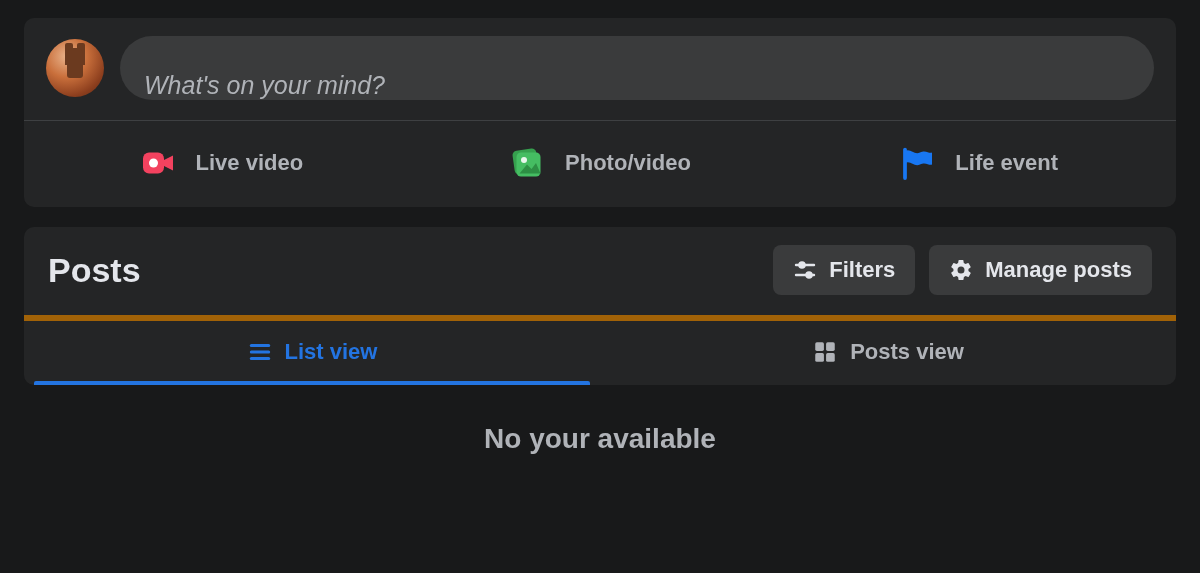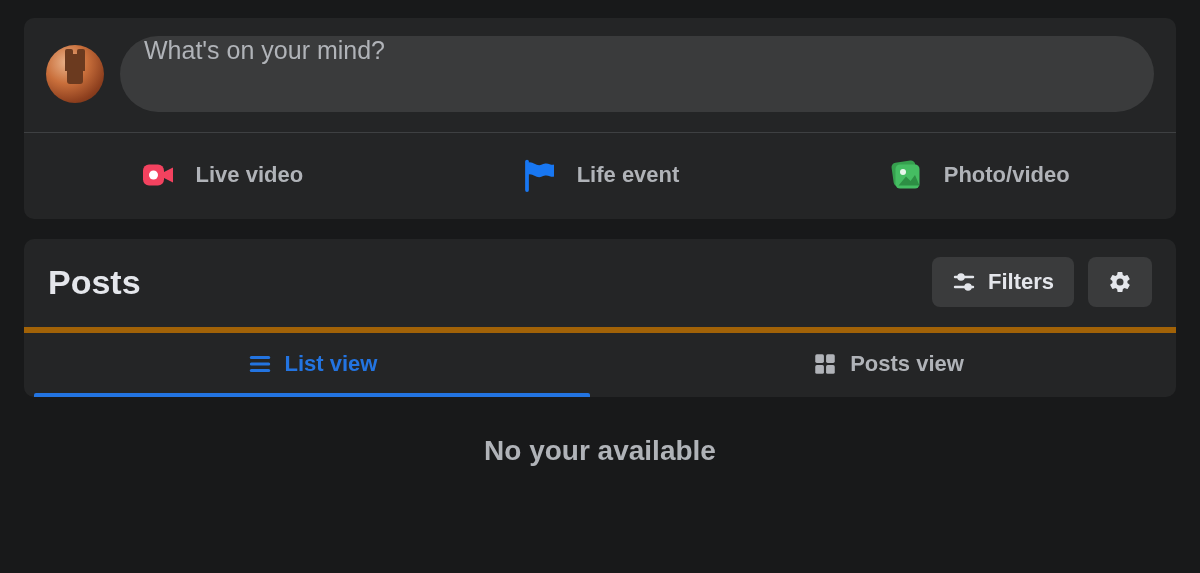--- a/index.html
+++ b/index.html
@@ -51,27 +51,28 @@
     width:16px; height:30px;
     background:#6b3a1f;
     border-radius:6px 6px 3px 3px;
     transform:translateX(-50%);
     box-shadow: -6px -9px 0 -4px #6b3a1f, 6px -9px 0 -4px #6b3a1f;
   }
   .composer-input {
     flex: 1;
     background: var(--card-hover);
     border-radius: 40px;
-    height: 76px;
-    display: flex;
-    align-items: flex-start;
+    height: 64px;
+    display: flex;
+    align-items: flex-end;
     padding: 0 24px;
     color: var(--text-secondary);
     font-size: 25px;
     cursor: pointer;
+    font-style: italic;
   }
   .composer-actions {
     display: flex;
     padding: 10px 8px 12px 8px;
   }
   .composer-action {
     flex: 1;
     display: flex;
     align-items: center;
     justify-content: center;
@@ -164,36 +165,36 @@
             <rect x="2" y="5" width="14" height="14" rx="4" fill="#f3425f"></rect>
             <path d="M16 10 L22 7 L22 17 L16 14 Z" fill="#f3425f"></path>
             <circle cx="9" cy="12" r="3" fill="#fff"></circle>
           </svg>
       </span>
       <span>Live video</span>
     </div>
     <div class="composer-action">
       <span class="action-icon">
         <svg viewBox="0 0 24 24" width="36" height="36">
-            <path d="M4 3 L4 22" stroke="#1877f2" stroke-width="2.5" stroke-linecap="round"></path>
-            <path d="M4 4 C8 2 10 7 14 5 C18 3 20 6 22 5 L22 13 C20 14 18 11 14 13 C10 15 8 10 4 12 Z" fill="#1877f2"></path>
-          </svg>
-      </span>
-      <span>Life event</span>
-    </div>
-    <div class="composer-action">
-      <span class="action-icon">
-        <svg viewBox="0 0 24 24" width="36" height="36">
             <rect x="3" y="3" width="16" height="16" rx="3" fill="#36a04e" transform="rotate(-8 11 11)"></rect>
             <rect x="5" y="5" width="16" height="16" rx="3" fill="#45bd62"></rect>
             <circle cx="10" cy="10" r="2" fill="#e8f7ec"></circle>
             <path d="M7 19 L12 13 L15 16 L18 12 L21 19 Z" fill="#2d8f44"></path>
           </svg>
       </span>
       <span>Photo/video</span>
+    </div>
+    <div class="composer-action">
+      <span class="action-icon">
+        <svg viewBox="0 0 24 24" width="36" height="36">
+            <path d="M4 3 L4 22" stroke="#1877f2" stroke-width="2.5" stroke-linecap="round"></path>
+            <path d="M4 4 C8 2 10 7 14 5 C18 3 20 6 22 5 L22 13 C20 14 18 11 14 13 C10 15 8 10 4 12 Z" fill="#1877f2"></path>
+          </svg>
+      </span>
+      <span>Life event</span>
     </div>
   </div>
 </div>
 
 <div class="card" style="margin-top:20px; padding-bottom:0;">
   <div class="posts-header">
     <div class="posts-title">Posts</div>
     <div class="posts-buttons">
       <div class="btn">
         <span class="btn-icon">
@@ -205,20 +206,21 @@
             </svg>
         </span>
         <span>Filters</span>
       </div>
       <div class="btn">
         <span class="btn-icon">
           <svg viewBox="0 0 24 24" width="24" height="24" fill="#e4e6eb">
               <path d="M19.4 13a7.8 7.8 0 0 0 .1-1 7.8 7.8 0 0 0-.1-1l2.1-1.6a.5.5 0 0 0 .1-.6l-2-3.5a.5.5 0 0 0-.6-.2l-2.5 1a7.6 7.6 0 0 0-1.7-1l-.4-2.6A.5.5 0 0 0 14 2h-4a.5.5 0 0 0-.5.4L9.1 5a7.6 7.6 0 0 0-1.7 1l-2.5-1a.5.5 0 0 0-.6.2l-2 3.5a.5.5 0 0 0 .1.6L4.5 11a7.8 7.8 0 0 0-.1 1 7.8 7.8 0 0 0 .1 1l-2.1 1.6a.5.5 0 0 0-.1.6l2 3.5a.5.5 0 0 0 .6.2l2.5-1a7.6 7.6 0 0 0 1.7 1l.4 2.6A.5.5 0 0 0 10 22h4a.5.5 0 0 0 .5-.4l.4-2.6a7.6 7.6 0 0 0 1.7-1l2.5 1a.5.5 0 0 0 .6-.2l2-3.5a.5.5 0 0 0-.1-.6ZM12 15.5A3.5 3.5 0 1 1 15.5 12 3.5 3.5 0 0 1 12 15.5Z"></path>
             </svg>
         </span>
+        <span>Manage posts</span>
       </div>
     </div>
   </div>
   <div class="view-tabs">
     <div class="view-tab active">
       <span class="tab-icon">
         <svg viewBox="0 0 24 24" width="26" height="26" fill="none" stroke="#2374e1" stroke-width="2.8" stroke-linecap="round">
             <line x1="4" y1="6" x2="20" y2="6"></line>
             <line x1="4" y1="12" x2="20" y2="12"></line>
             <line x1="4" y1="18" x2="20" y2="18"></line>

